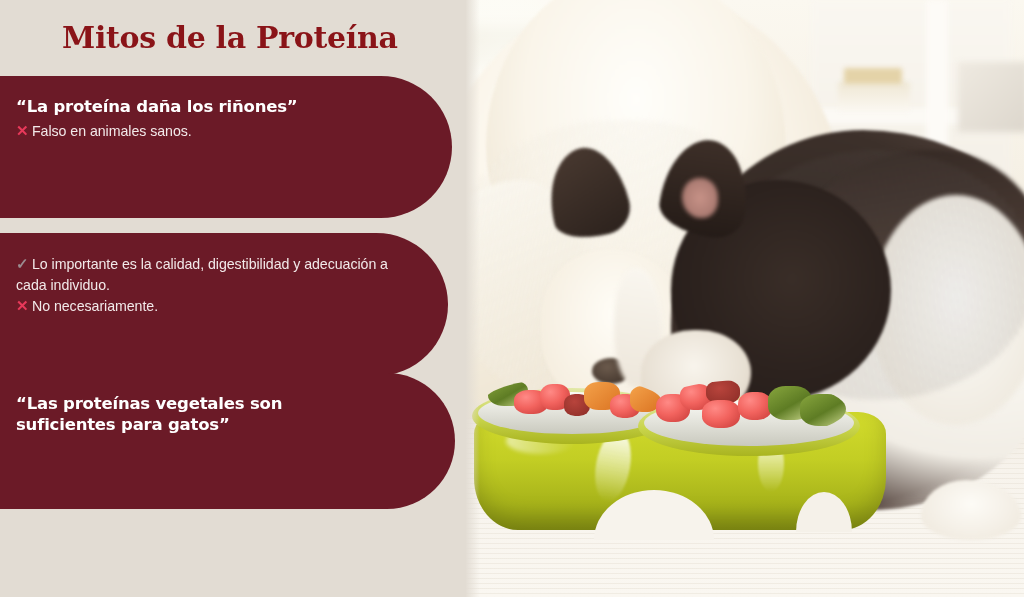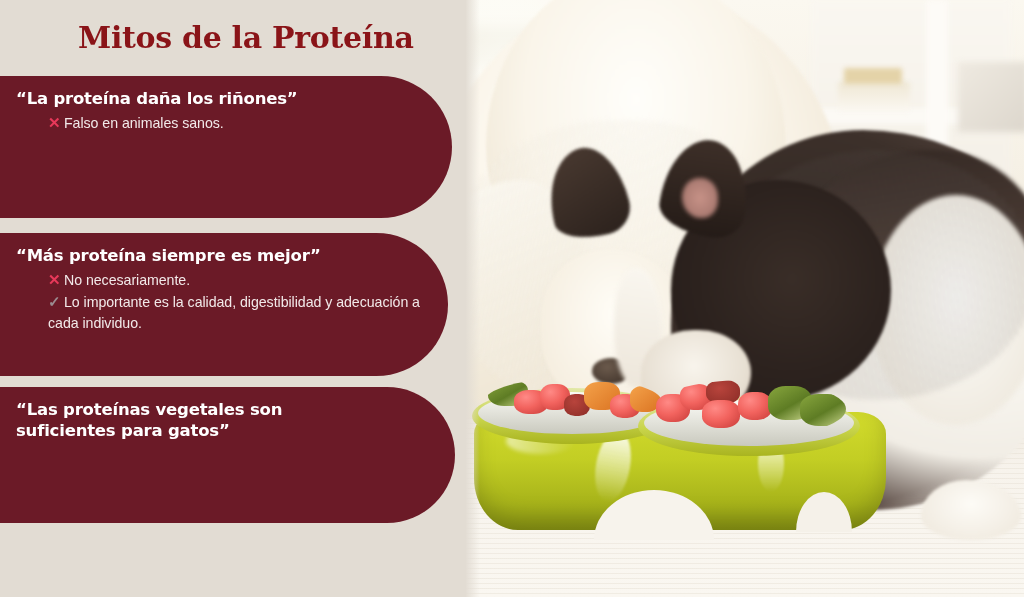--- a/index.html
+++ b/index.html
@@ -18,59 +18,58 @@
   
   #left-panel {
     position:absolute; left:0; top:0;
     width:466px; height:597px;
     background:#E2DCD3;
     z-index:5;
   }
 
   #page-title {
     position:absolute;
-    left:78px; top:20px;
+    left:62px; top:20px;
     font-family:"DejaVu Serif", "Liberation Serif", serif;
     font-weight:700;
     font-size:30px;
     letter-spacing:-0.3px;
     color:#8A1418;
     white-space:nowrap;
   }
 
   .myth-card {
     position:absolute;
     left:0;
     background:#6B1A27;
     color:#F4ECEC;
-    padding:12px 26px 12px 16px;
+    padding:20px 26px 12px 16px;
   }
   #myth-card-0 { top:76px;  width:452px; height:142px; border-radius:0 90px 90px 0; }
   #myth-card-1 { top:233px; width:448px; height:143px; border-radius:0 90px 90px 0; }
-  #myth-card-2 { top:387px; width:455px; height:136px; border-radius:0 90px 90px 0; }
+  #myth-card-2 { top:373px; width:455px; height:136px; border-radius:0 90px 90px 0; }
 
   .myth-heading {
     font-family:"DejaVu Sans", "Liberation Sans", sans-serif;
     font-weight:700;
     font-size:16.5px;
     line-height:1.28;
     letter-spacing:-0.2px;
     color:#FFFFFF;
     margin-bottom:3px;
     padding-right:30px;
   }
   #myth-card-2 .myth-heading { padding-right:48px; }
 
   .myth-line {
     display:block;
     font-size:14.2px;
     line-height:1.45;
     color:#F2E9E9;
     letter-spacing:-0.05px;
-    margin-left:32px;
   }
   .myth-line.indent-check { text-indent:0; }
 
   .mark {
     display:inline-block;
     font-weight:700;
     width:16px;
   }
   .mark-x     { color:#E8395A; font-size:15px; }
   .mark-check { color:#9B8C90; font-size:15px; }
@@ -413,23 +412,22 @@
   <div id="left-panel">
 
     <h1 id="page-title">Mitos de la Proteína</h1>
 
     <div class="myth-card" id="myth-card-0">
       <div class="myth-heading">“La proteína daña los riñones”</div>
       <span class="myth-line"><span class="mark mark-x">✕</span><span>Falso en animales sanos.</span></span>
     </div>
 
     <div class="myth-card" id="myth-card-1">
-      <div class="myth-heading">“Más proteína siempre es mejor”</div>
+      <span class="myth-line indent-check"><span class="mark mark-check">✓</span><span>Lo importante es la calidad, digestibilidad y adecuación a cada individuo.</span></span>
       <span class="myth-line"><span class="mark mark-x">✕</span><span>No necesariamente.</span></span>
-      <span class="myth-line indent-check"><span class="mark mark-check">✓</span><span>Lo importante es la calidad, digestibilidad y adecuación a cada individuo.</span></span>
     </div>
 
     <div class="myth-card" id="myth-card-2">
       <div class="myth-heading">“Las proteínas vegetales son suficientes para gatos”</div>
     </div>
 
   </div>
 </div>
 
 </body></html>

